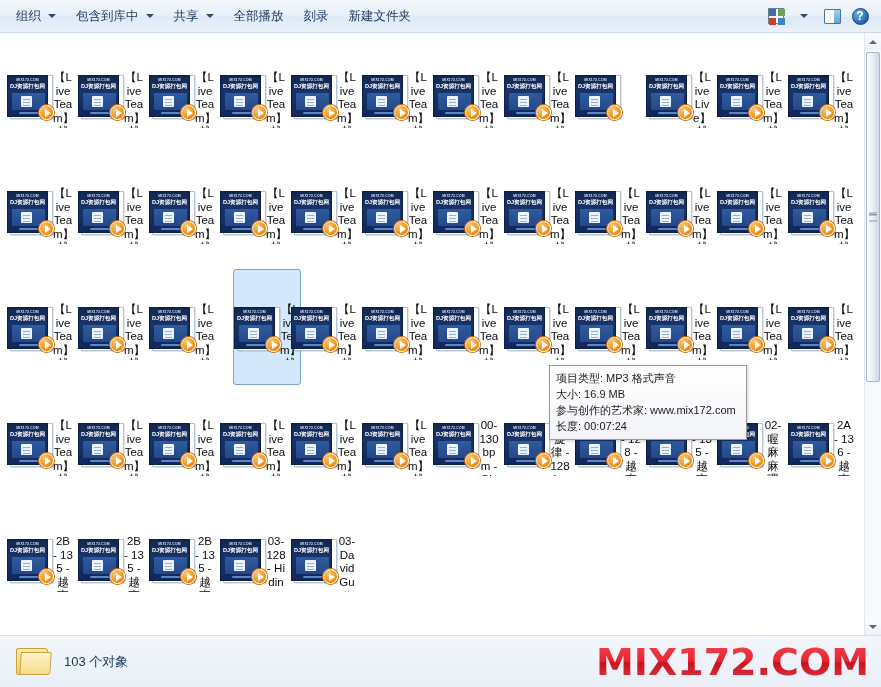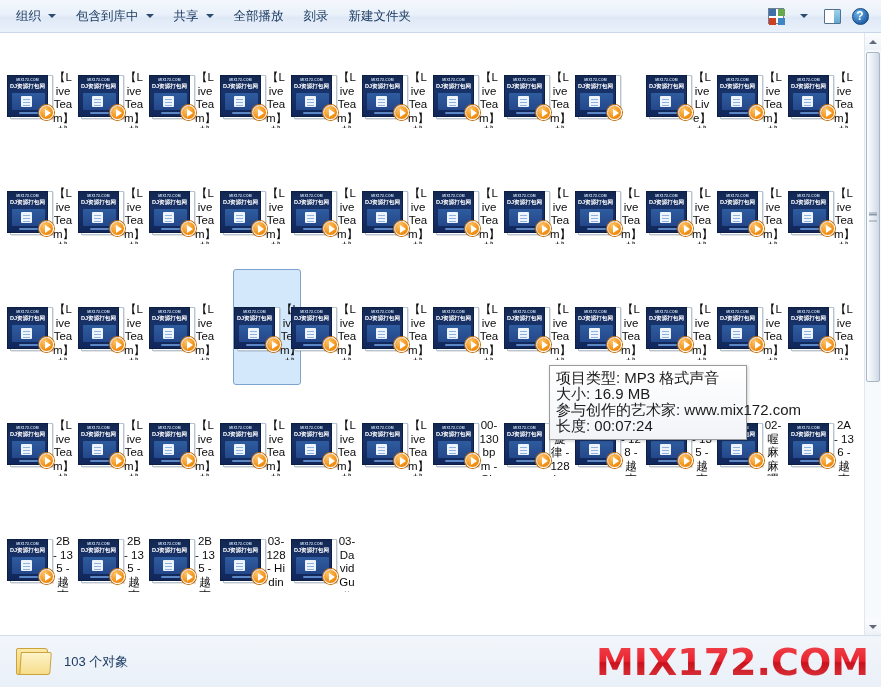--- a/index.html
+++ b/index.html
@@ -249,21 +249,21 @@
   
   .tooltip {
     position: absolute;
     left: 549px; top: 332px;
     width: 198px;
     background: linear-gradient(to bottom,#ffffff,#f2f4f8);
     border: 1px solid #9a9a9a;
     box-shadow: 1px 1px 3px rgba(0,0,0,.20);
     padding: 4px 6px 5px 6px;
     z-index: 40;
-    font-size: 15px;
+    font-size: 11px;
     line-height: 16px;
     color: #1a1a1a;
   }
   .tooltip div { white-space: nowrap; }
 
   
   .statusbar {
     flex: 0 0 52px;
     height: 52px;
     background: linear-gradient(to bottom,#f2f6fb 0%, #eaf0f8 100%);

